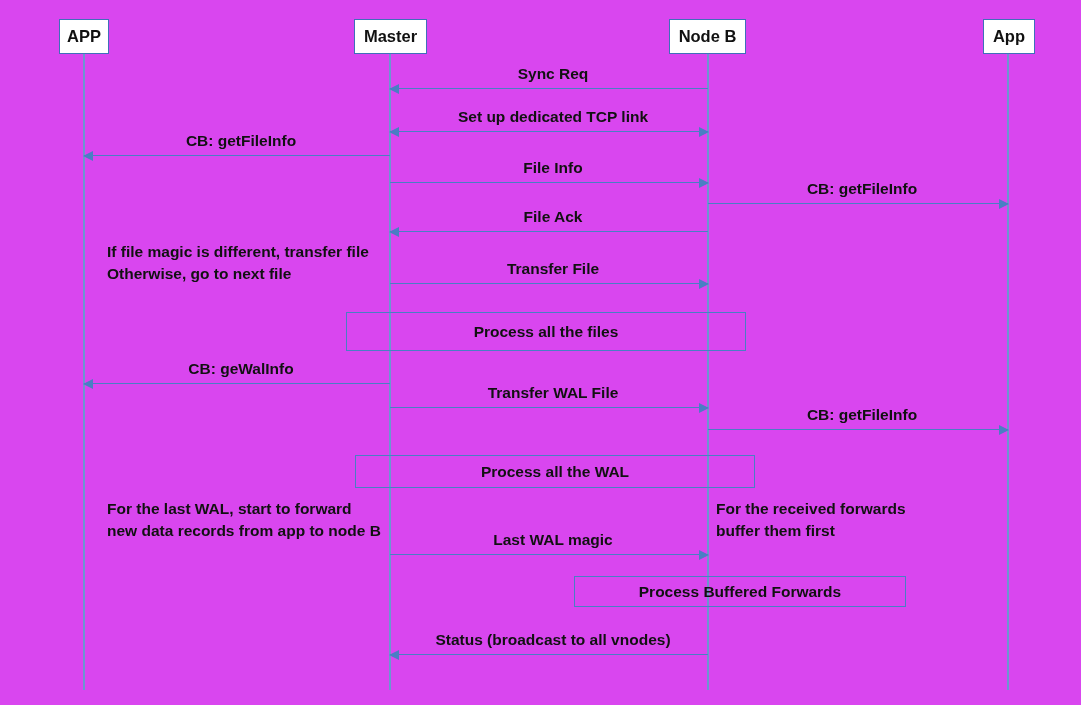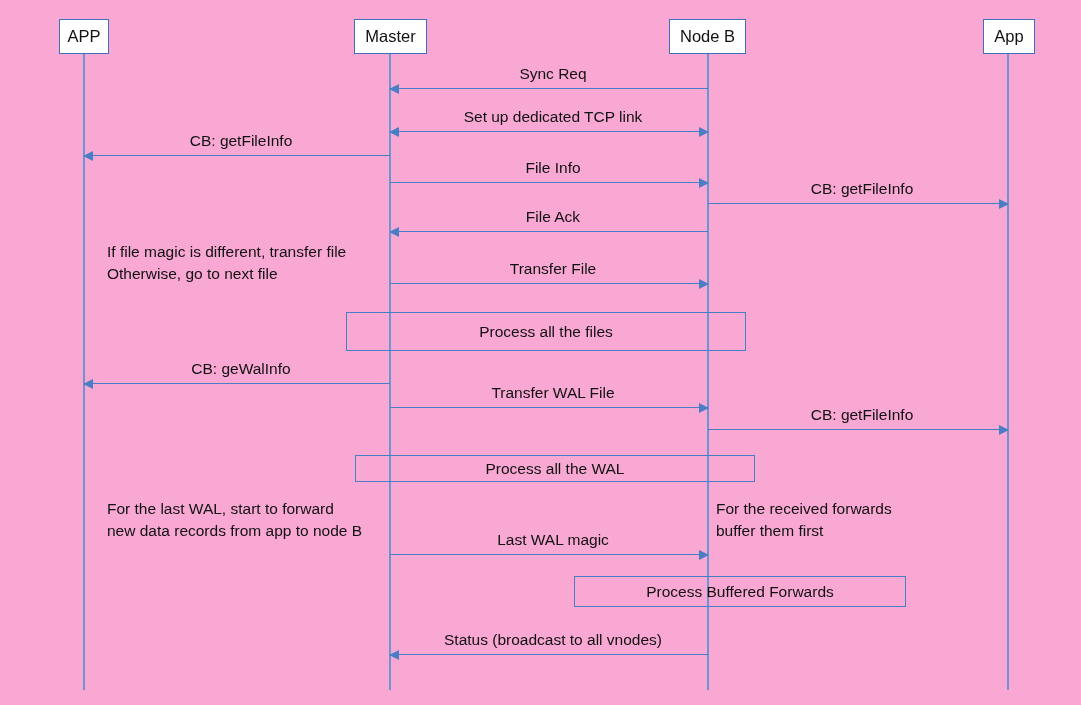--- a/index.html
+++ b/index.html
@@ -8,22 +8,23 @@
     background: #ffffff;
   }
   body {
     font-family: "Liberation Sans", sans-serif;
     -webkit-font-smoothing: antialiased;
   }
   #canvas {
     position: relative;
     width: 1081px;
     height: 705px;
-    background: #f9a8d4;
+    background: #d946ef;
     overflow: hidden;
+    font-weight: bold;
   }
 
   
   .lifeline-line {
     position: absolute;
     width: 1.6px;
     background: #6c95d1;
   }
   .actor-box {
     position: absolute;
@@ -185,21 +186,21 @@
       <div class="msg-label">Last WAL magic</div>
     </div>
     <div class="msg" style="left: 390px; top: 654px; width: 318px;">
       <div class="msg-line"></div>
       <div class="arrowhead left"></div>
       <div class="msg-label">Status (broadcast to all vnodes)</div>
     </div>
     <div class="process-box" style="left: 346px; top: 312px; width: 400px; height: 39px;">
       <span class="process-label">Process all the files</span>
     </div>
-    <div class="process-box" style="left: 355px; top: 455px; width: 400px; height: 27px;">
+    <div class="process-box" style="left: 355px; top: 455px; width: 400px; height: 33px;">
       <span class="process-label">Process all the WAL</span>
     </div>
     <div class="process-box" style="left: 544px; top: 576px; width: 332px; height: 31px; margin-left: 30px;">
       <span class="process-label">Process Buffered Forwards</span>
     </div>
     <div class="note" style="left: 107px; top: 498px; width: 290px;">For the last WAL, start to forward
 new data records from app to node B</div>
     <div class="note" style="left: 107px; top: 241px; width: 290px;">If file magic is different, transfer file
 Otherwise, go to next file</div>
     <div class="note" style="left: 716px; top: 498px; width: 260px;">For the received forwards

